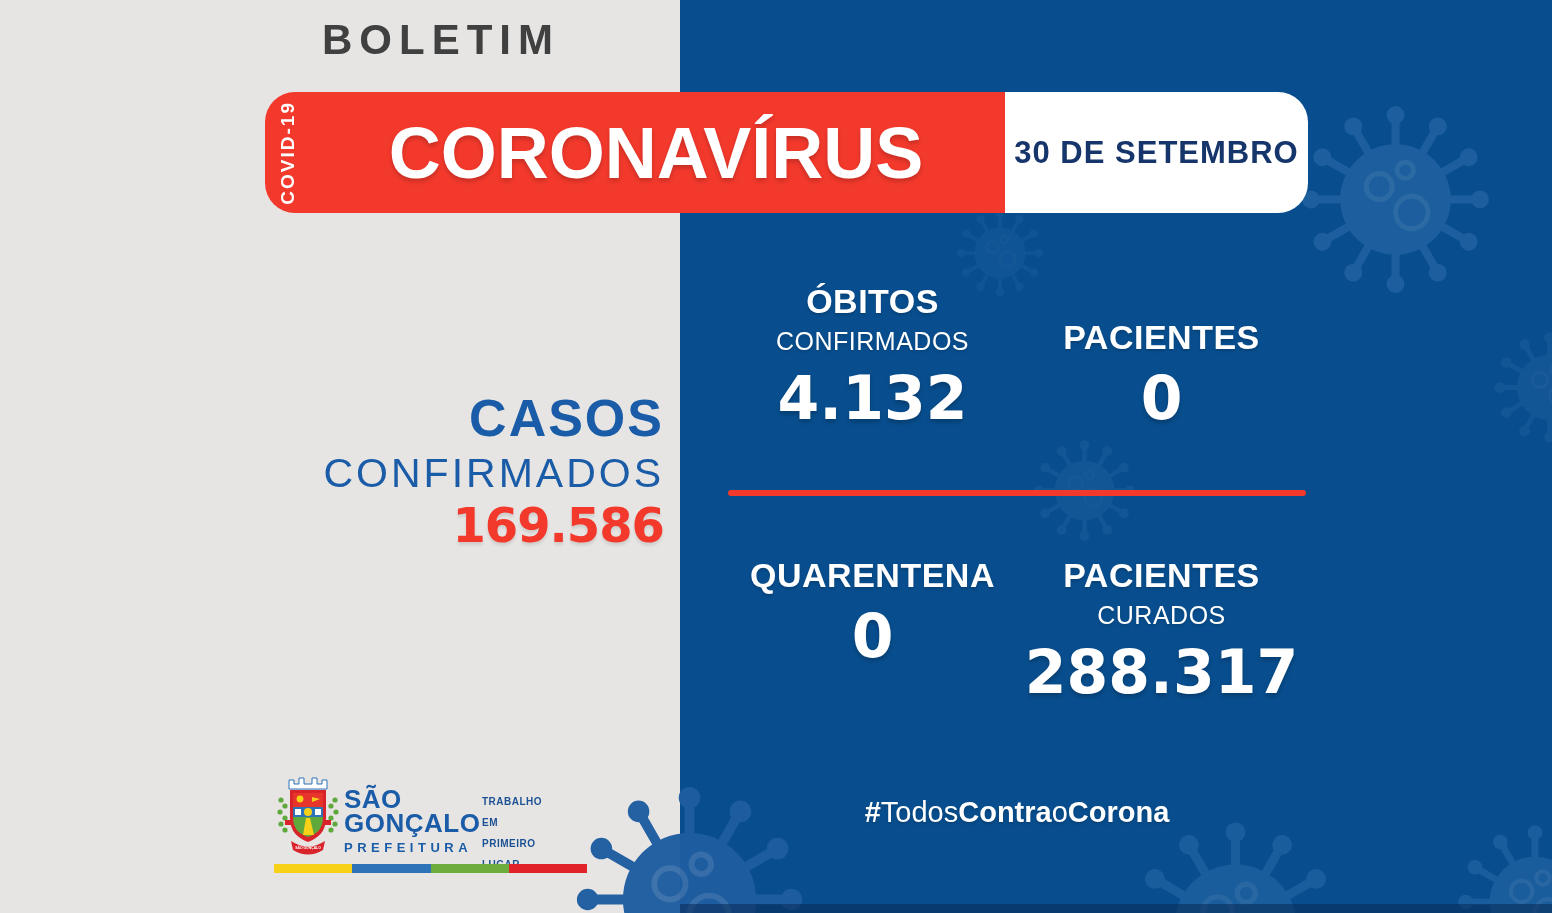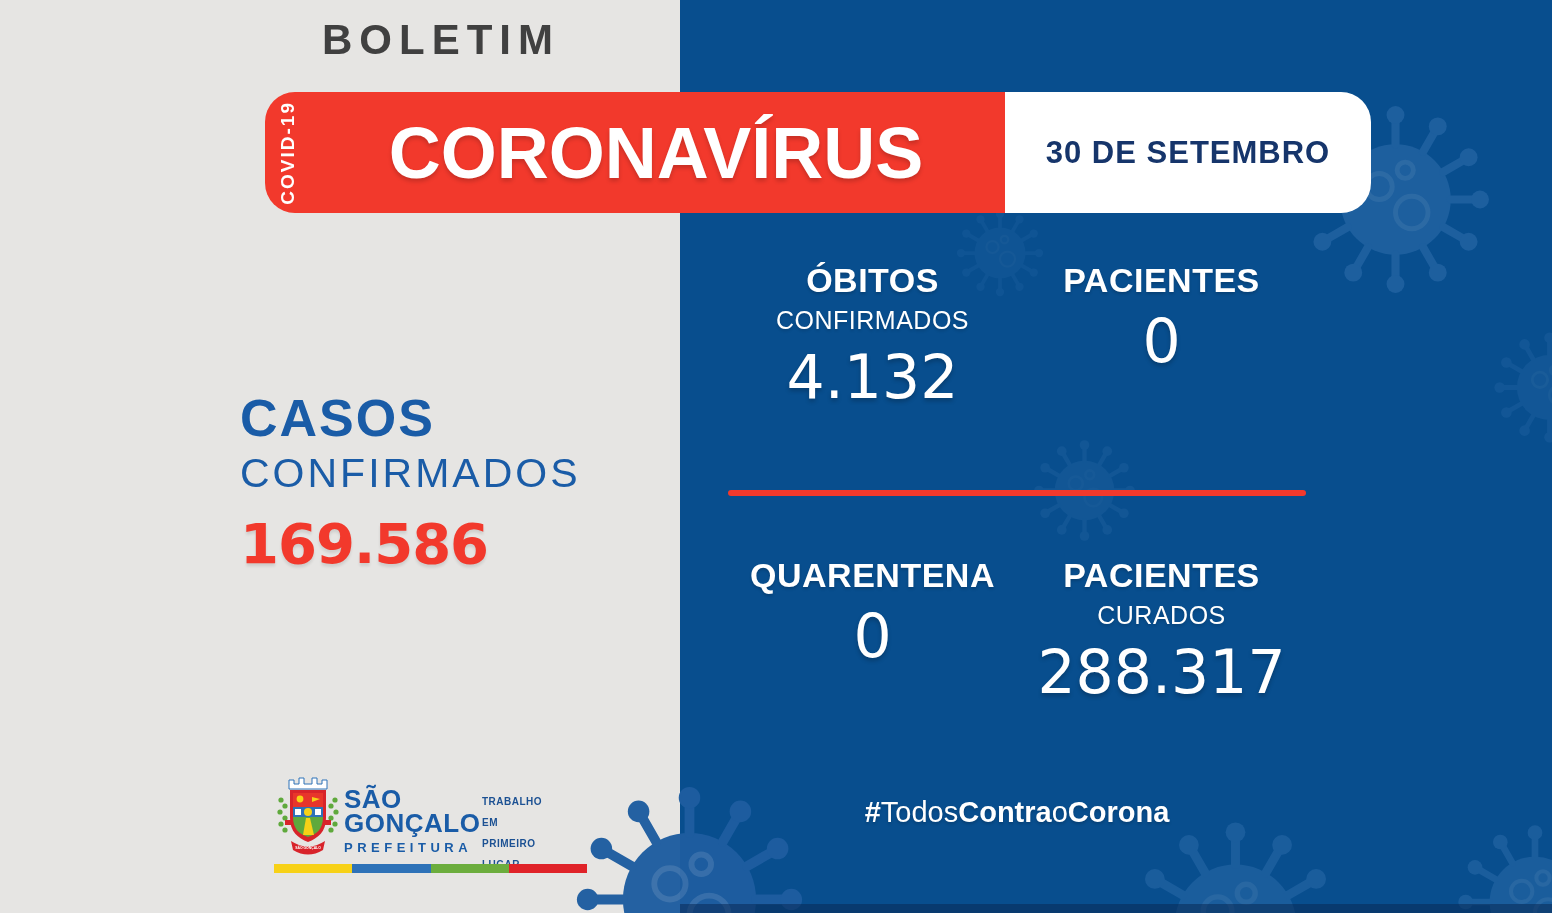--- a/index.html
+++ b/index.html
@@ -34,42 +34,42 @@
   .covid-vert{position:absolute;left:12px;top:0;bottom:0;display:flex;align-items:center;}
   .covid-vert span{
     writing-mode:vertical-rl;transform:rotate(180deg);
     color:#fff;font-size:19px;font-weight:bold;letter-spacing:2px;white-space:nowrap;
   }
   .banner-title{
     color:#fff;font-size:72px;font-weight:bold;letter-spacing:0px;white-space:nowrap;
     text-shadow:0 3px 4px rgba(0,0,0,0.18);
   }
   .banner-date{
-    width:366px;background:#fff;border-radius:0 30px 30px 0;
+    width:303px;background:#fff;border-radius:0 30px 30px 0;
     display:flex;align-items:center;justify-content:center;
   }
   .banner-date span{color:#16356B;font-size:31px;font-weight:bold;letter-spacing:1px;white-space:nowrap;}
 
-  .cases-block{position:absolute;left:240px;top:392px;width:436px;text-align:left;z-index:2;}
+  .cases-block{position:absolute;left:228px;top:392px;width:436px;text-align:right;z-index:2;}
   .cases-l1{color:#1A5CA7;font-size:52px;font-weight:bold;letter-spacing:2px;line-height:1.0;}
   .cases-l2{color:#1A5CA7;font-size:41px;font-weight:normal;letter-spacing:3px;line-height:1.0;margin-top:9px;}
   .cases-value{
-    color:#F2392C;font-size:56px;font-weight:bold;line-height:1.0;margin-top:22px;
+    color:#F2392C;font-size:48px;font-weight:bold;line-height:1.0;margin-top:7px;
     font-family:"DejaVu Sans",sans-serif;letter-spacing:-1px;
     text-shadow:0 3px 3px rgba(0,0,0,0.10);
   }
 
   .stats-row{position:absolute;left:728px;width:578px;display:flex;z-index:2;}
-  .row1{top:263px;}
+  .row1{top:284px;align-items:flex-end;}
   .row2{top:558px;}
   .stat{flex:1;text-align:center;color:#fff;}
   .stat-title{font-size:34px;font-weight:bold;letter-spacing:0.5px;line-height:1.05;text-shadow:0 2px 3px rgba(0,0,0,0.18);}
   .stat-sub{font-size:25px;font-weight:normal;letter-spacing:0.5px;margin-top:7px;text-shadow:0 2px 3px rgba(0,0,0,0.15);}
   .stat-value{
-    font-size:60px;font-weight:normal;margin-top:12px;line-height:1.0;
+    font-size:60px;font-weight:bold;margin-top:12px;line-height:1.0;
     font-family:"DejaVu Sans",sans-serif;text-shadow:0 3px 4px rgba(0,0,0,0.22);
   }
   .divider{position:absolute;left:728px;top:490px;width:578px;height:6px;background:#F2392C;border-radius:3px;z-index:2;}
 
   .hashtag{
     position:absolute;left:728px;top:796px;width:578px;text-align:center;z-index:3;
     color:#fff;font-size:29px;white-space:nowrap;text-shadow:0 2px 3px rgba(0,0,0,0.18);
   }
   .hashtag .hb{font-weight:bold;}
   .hashtag .hl{font-weight:normal;}

